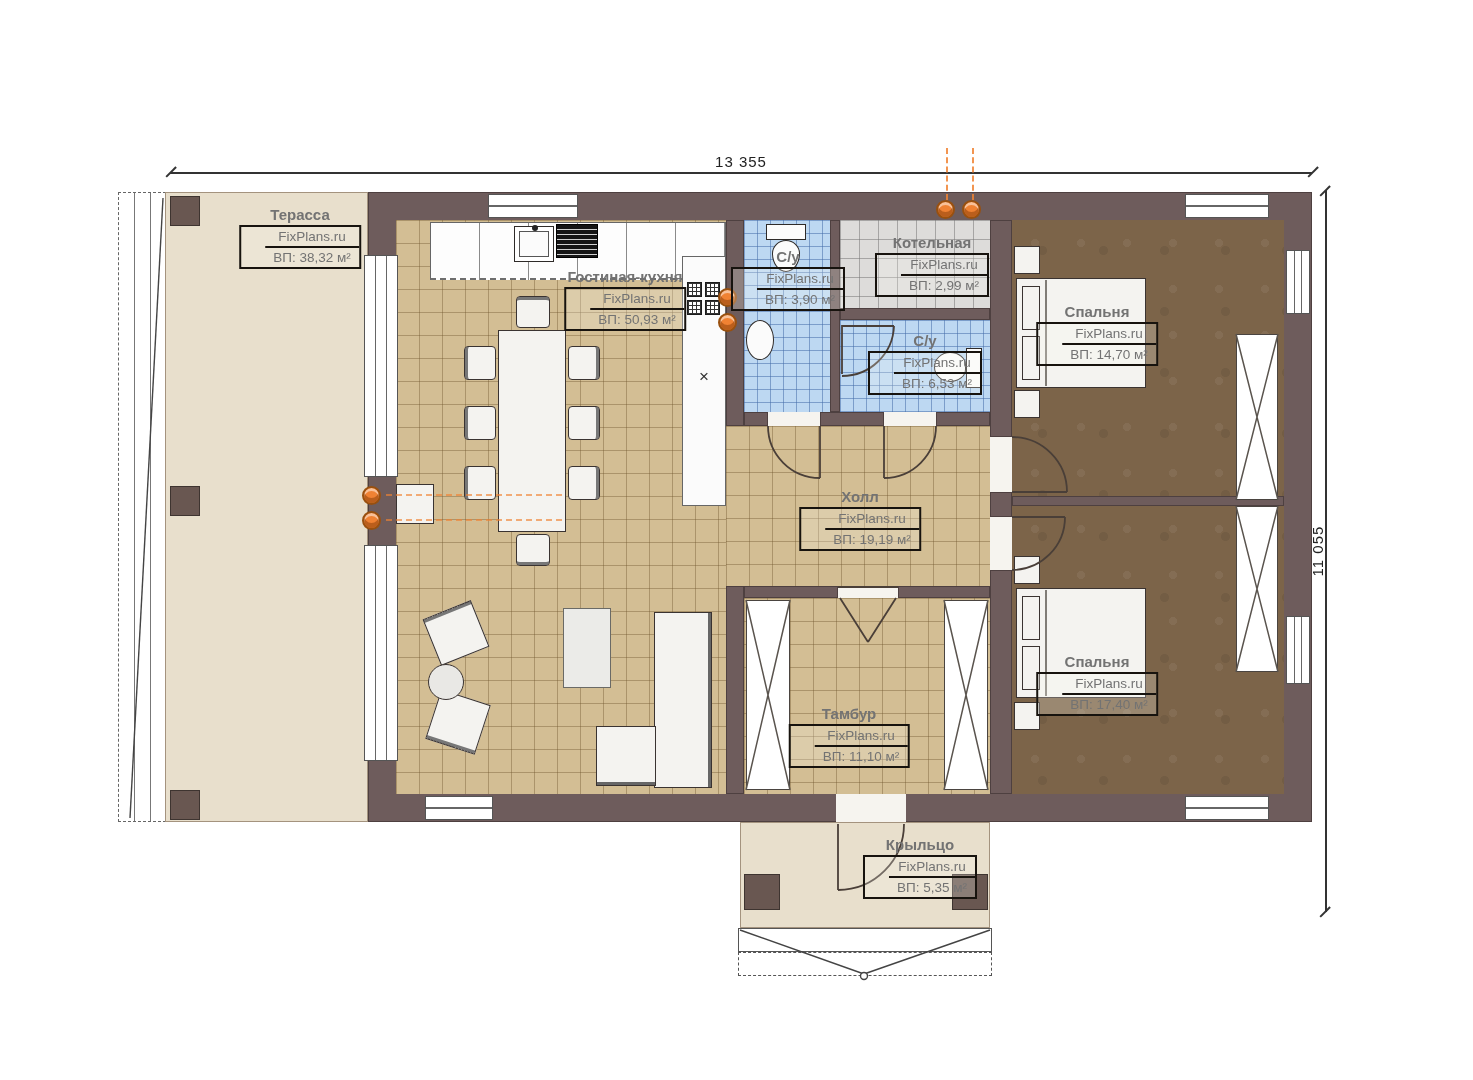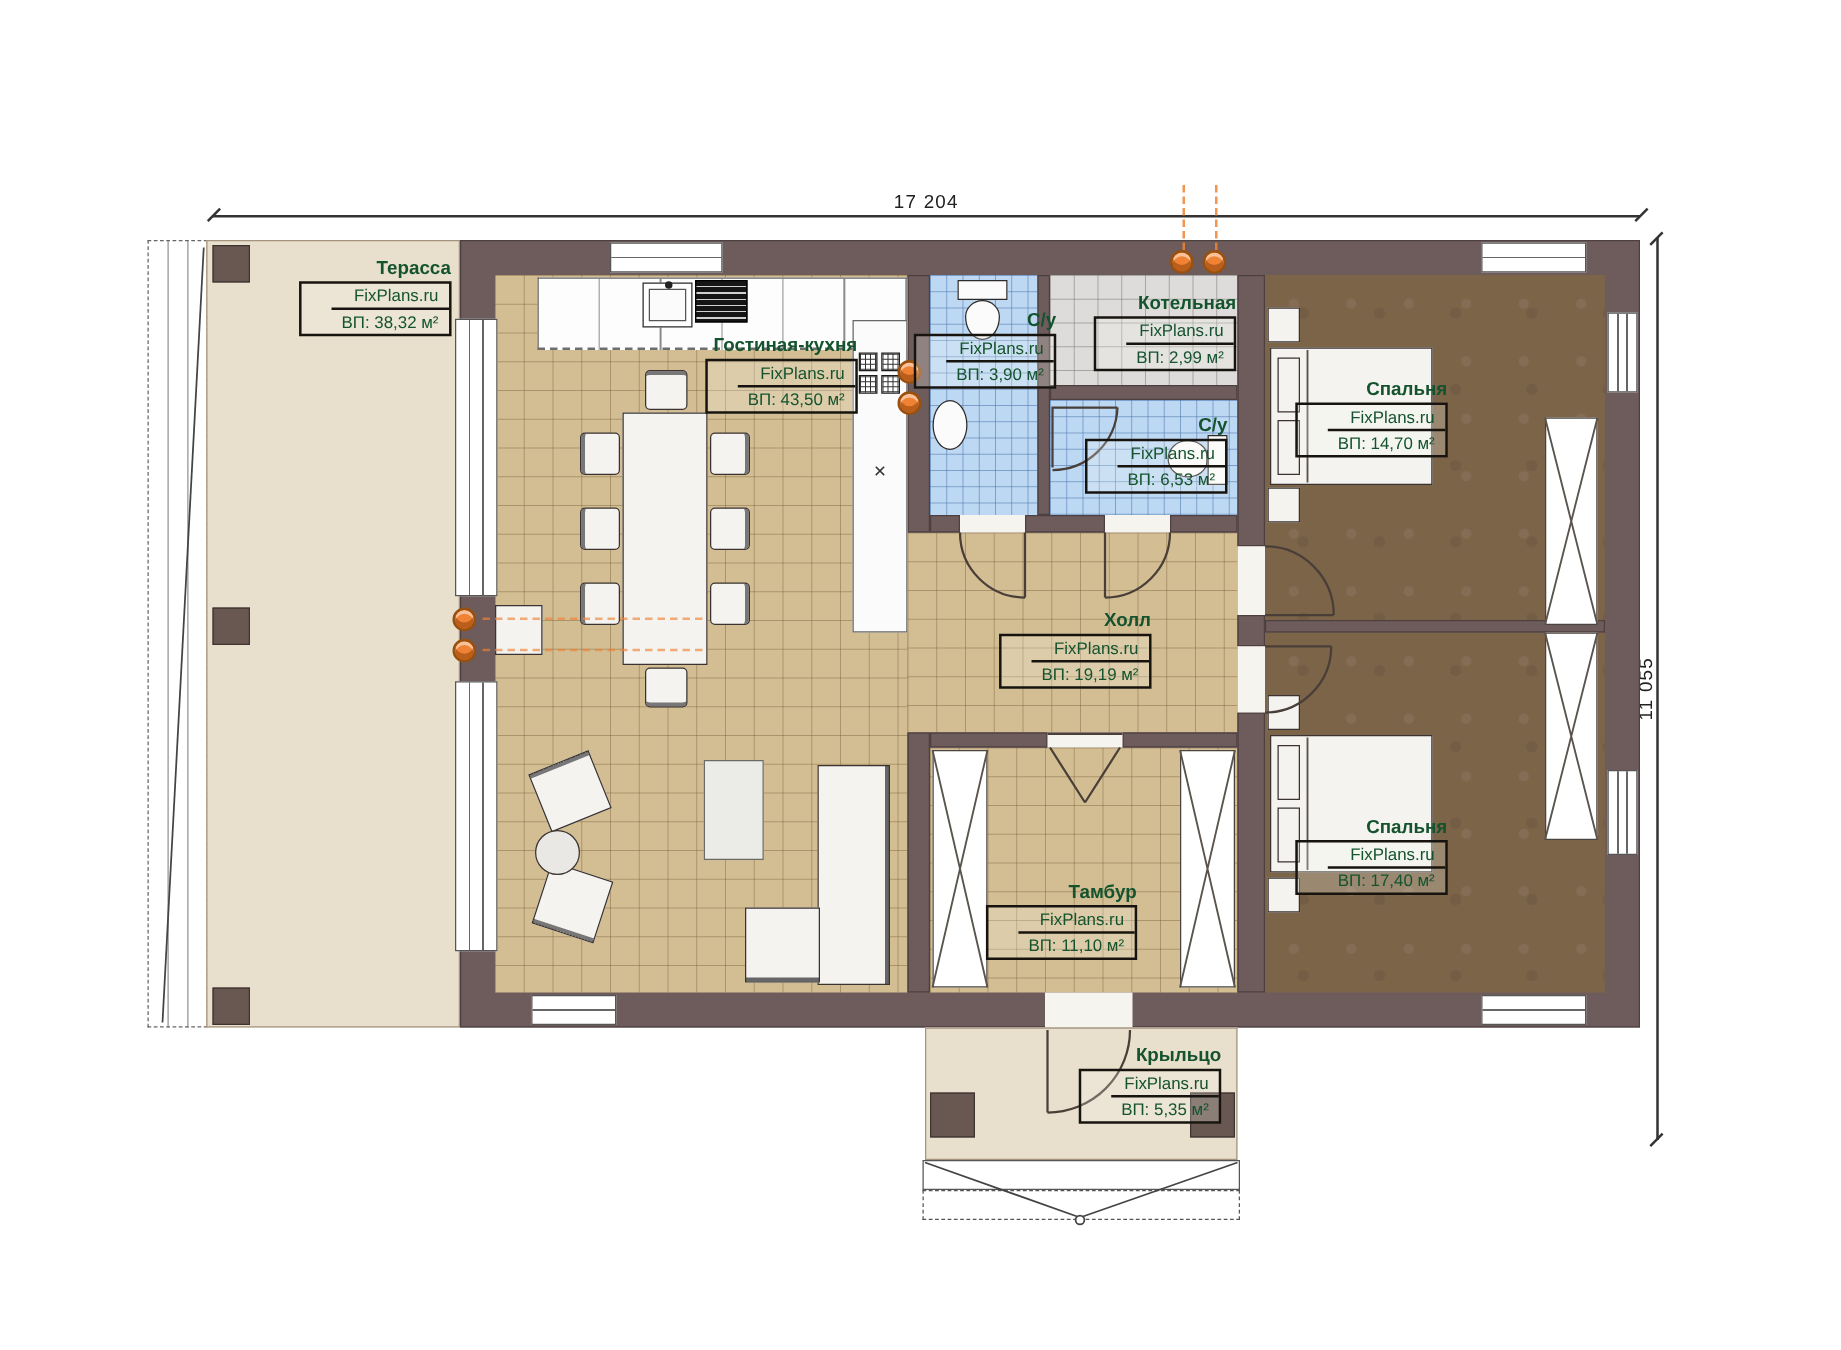--- a/index.html
+++ b/index.html
@@ -51,38 +51,38 @@
   .counter{background:#fdfdfd;border:1px solid #666;border-bottom:2px dashed #6e6e6e;
     background-image:repeating-linear-gradient(90deg,transparent 0 48px,#8a8a8a 48px 49px);}
   .stove{background:#151515;border:1px solid #000;
     background-image:repeating-linear-gradient(to bottom,transparent 0 4px,rgba(255,255,255,.8) 4px 5px);}
   .burnergrid{display:grid;grid-template-columns:15px 15px;grid-template-rows:15px 15px 15px 15px;gap:3px;}
   .burner{background:#fff;border:1.4px solid #1c1c1c;
     background-image:linear-gradient(#333 1px,transparent 1px),linear-gradient(90deg,#333 1px,transparent 1px);
     background-size:4px 4px;}
   .chair{background:#f4f3f0;border:1.5px solid #3a3331;border-radius:4px;}
   
-  .room-label{position:absolute;transform:translateX(-50%);text-align:right;color:#14532d;z-index:40;}
+  .room-label{position:absolute;transform:translateX(-50%);text-align:center;color:#737373;z-index:40;}
   .room-label .rname{font-weight:bold;font-size:15px;margin-bottom:2px;white-space:nowrap;}
   .room-label .rbox{display:inline-block;border:2px solid #17130e;background:rgba(252,249,242,.24);font-size:13.5px;}
   .room-label .rrow{padding:2px 8px;white-space:nowrap;margin-left:24px;}
   .room-label .rrow + .rrow{border-top:2px solid #17130e;}
   svg.linework{position:absolute;left:0;top:0;z-index:25;pointer-events:none;}
   .xmark{font-size:17px;color:#333;display:flex;align-items:center;justify-content:center;}
 </style>
 </head>
 <body>
 
 <div class="plan">
 
   <div class="abs">
     <div class="abs dimline" style="left:170px;top:172px;width:1142px;height:1.6px;"></div>
     <div class="abs tick" style="left:164px;top:171px;"></div>
     <div class="abs tick" style="left:1306px;top:171px;"></div>
-    <div class="abs dimtext" style="left:741px;top:153px;transform:translateX(-50%);">17 204</div>
+    <div class="abs dimtext" style="left:741px;top:153px;transform:translateX(-50%);">13 355</div>
   </div>
   <div class="abs">
     <div class="abs dimline" style="left:1325px;top:190px;width:1.6px;height:722px;"></div>
     <div class="abs tick" style="left:1318px;top:190px;"></div>
     <div class="abs tick" style="left:1318px;top:911px;"></div>
     <div class="abs dimtext" style="left:1317px;top:551px;transform:translate(-50%,-50%) rotate(-90deg);">11 055</div>
   </div>
 
   <div class="abs" style="left:118px;top:192px;width:48px;height:630px;background:#fff;border:1px dashed #666;
        background-image:linear-gradient(90deg,transparent 15px,#777 15px,#777 16px,transparent 16px,transparent 31px,#777 31px,#777 32px,transparent 32px);"></div>
@@ -236,21 +236,21 @@
   </svg>
 
   <div class="room-label" style="left:300px;top:206px;">
     <div class="rname">Терасса</div>
     <div class="rbox"><div class="rrow">FixPlans.ru</div>
     <div class="rrow">ВП: 38,32 м²</div></div>
   </div>
   <div class="room-label" style="left:625px;top:268px;">
     <div class="rname">Гостиная-кухня</div>
     <div class="rbox"><div class="rrow">FixPlans.ru</div>
-    <div class="rrow">ВП: 43,50 м²</div></div>
+    <div class="rrow">ВП: 50,93 м²</div></div>
   </div>
   <div class="room-label" style="left:788px;top:248px;">
     <div class="rname">С/у</div>
     <div class="rbox"><div class="rrow">FixPlans.ru</div>
     <div class="rrow">ВП: 3,90 м²</div></div>
   </div>
   <div class="room-label" style="left:932px;top:234px;">
     <div class="rname">Котельная</div>
     <div class="rbox"><div class="rrow">FixPlans.ru</div>
     <div class="rrow">ВП: 2,99 м²</div></div>

